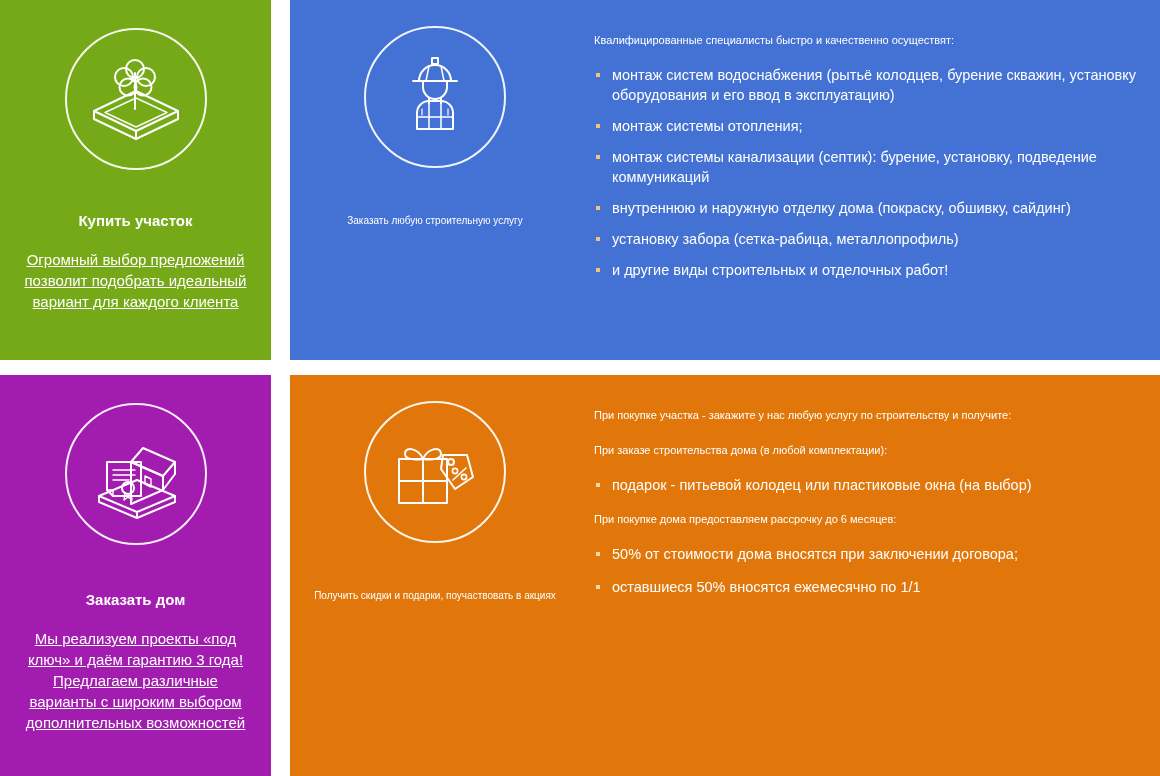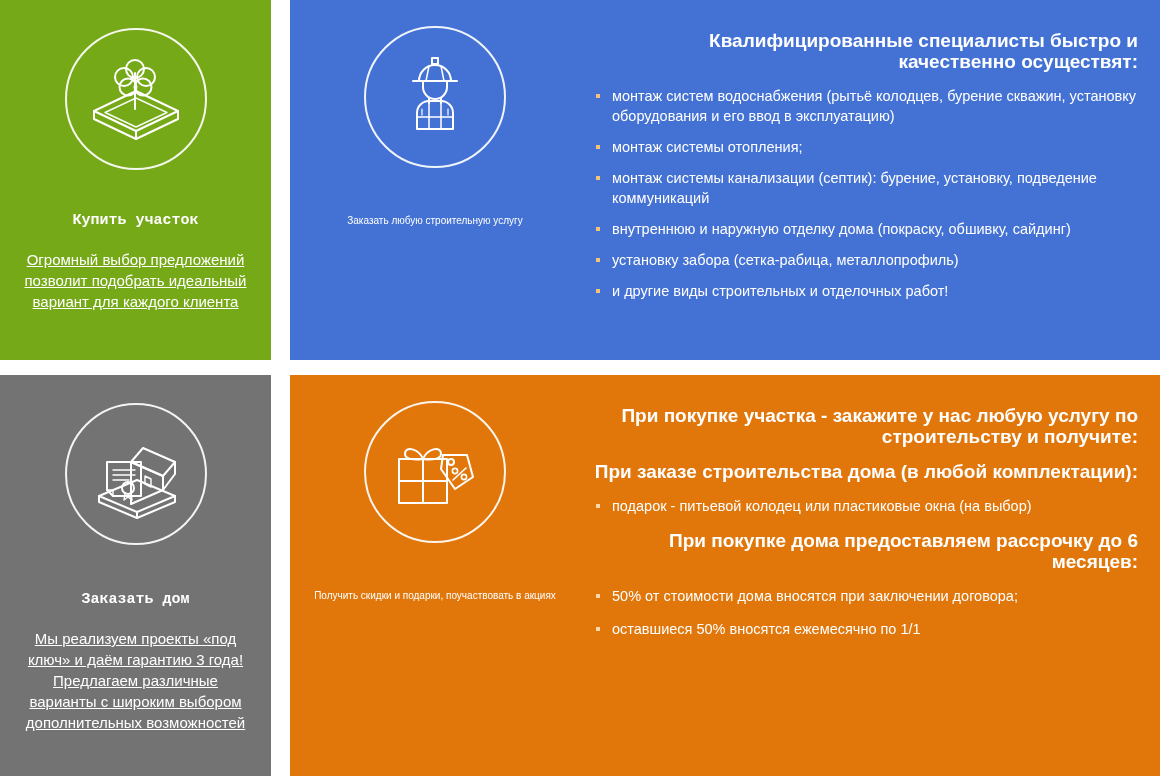--- a/index.html
+++ b/index.html
@@ -17,21 +17,21 @@
     width: 1160px;
     height: 776px;
     background: #ffffff;
   }
 
   
   .panel { position: absolute; overflow: hidden; }
 
   
   .card-green  { left: 0;   top: 0;   width: 271px; height: 360px; background: #76a918; }
-  .card-red    { left: 0;   top: 375px; width: 271px; height: 401px; background: #737373; }
+  .card-red    { left: 0;   top: 375px; width: 271px; height: 401px; background: #a21caf; }
 
   
   .panel-blue   { left: 290px; top: 0;   width: 870px; height: 360px; background: #4472d4; }
   .panel-orange { left: 290px; top: 375px; width: 870px; height: 401px; background: #e1770b; }
 
   
   .wide-inner { display: flex; width: 100%; height: 100%; }
   .icon-col   { width: 290px; flex: 0 0 290px; padding-top: 26px; }
   .text-col   { flex: 1 1 auto; padding: 30px 22px 20px 14px; }
 
@@ -52,21 +52,20 @@
     height: 100%;
     display: flex; flex-direction: column; align-items: center;
     padding: 0 18px;
   }
   .card-title {
     color: #ffffff;
     font-weight: bold;
     font-size: 15px;
     text-align: center;
     margin-top: 42px;
-    font-family: Liberation Mono, monospace;
   }
   .card-desc {
     color: #ffffff;
     font-size: 15px;
     line-height: 21px;
     text-align: center;
     margin-top: 20px;
     text-decoration: underline;
   }
   .card-red .card-title { margin-top: 46px; }
@@ -78,25 +77,24 @@
     font-size: 10px;
     line-height: 21px;
     text-align: center;
     margin-top: 42px;
     padding: 0 12px;
   }
 
   
   .lead {
     color: #ffffff;
-    font-weight: bold;
-    font-size: 19px;
+    font-weight: normal;
+    font-size: 11px;
     line-height: 21px;
     margin-bottom: 14px;
-    text-align: right;
   }
 
   ul.bullets { list-style: none; margin: 0 0 0 0; padding: 0; }
   ul.bullets li {
     position: relative;
     color: #ffffff;
     font-size: 14.5px;
     line-height: 20px;
     padding-left: 18px;
     margin-bottom: 11px;

